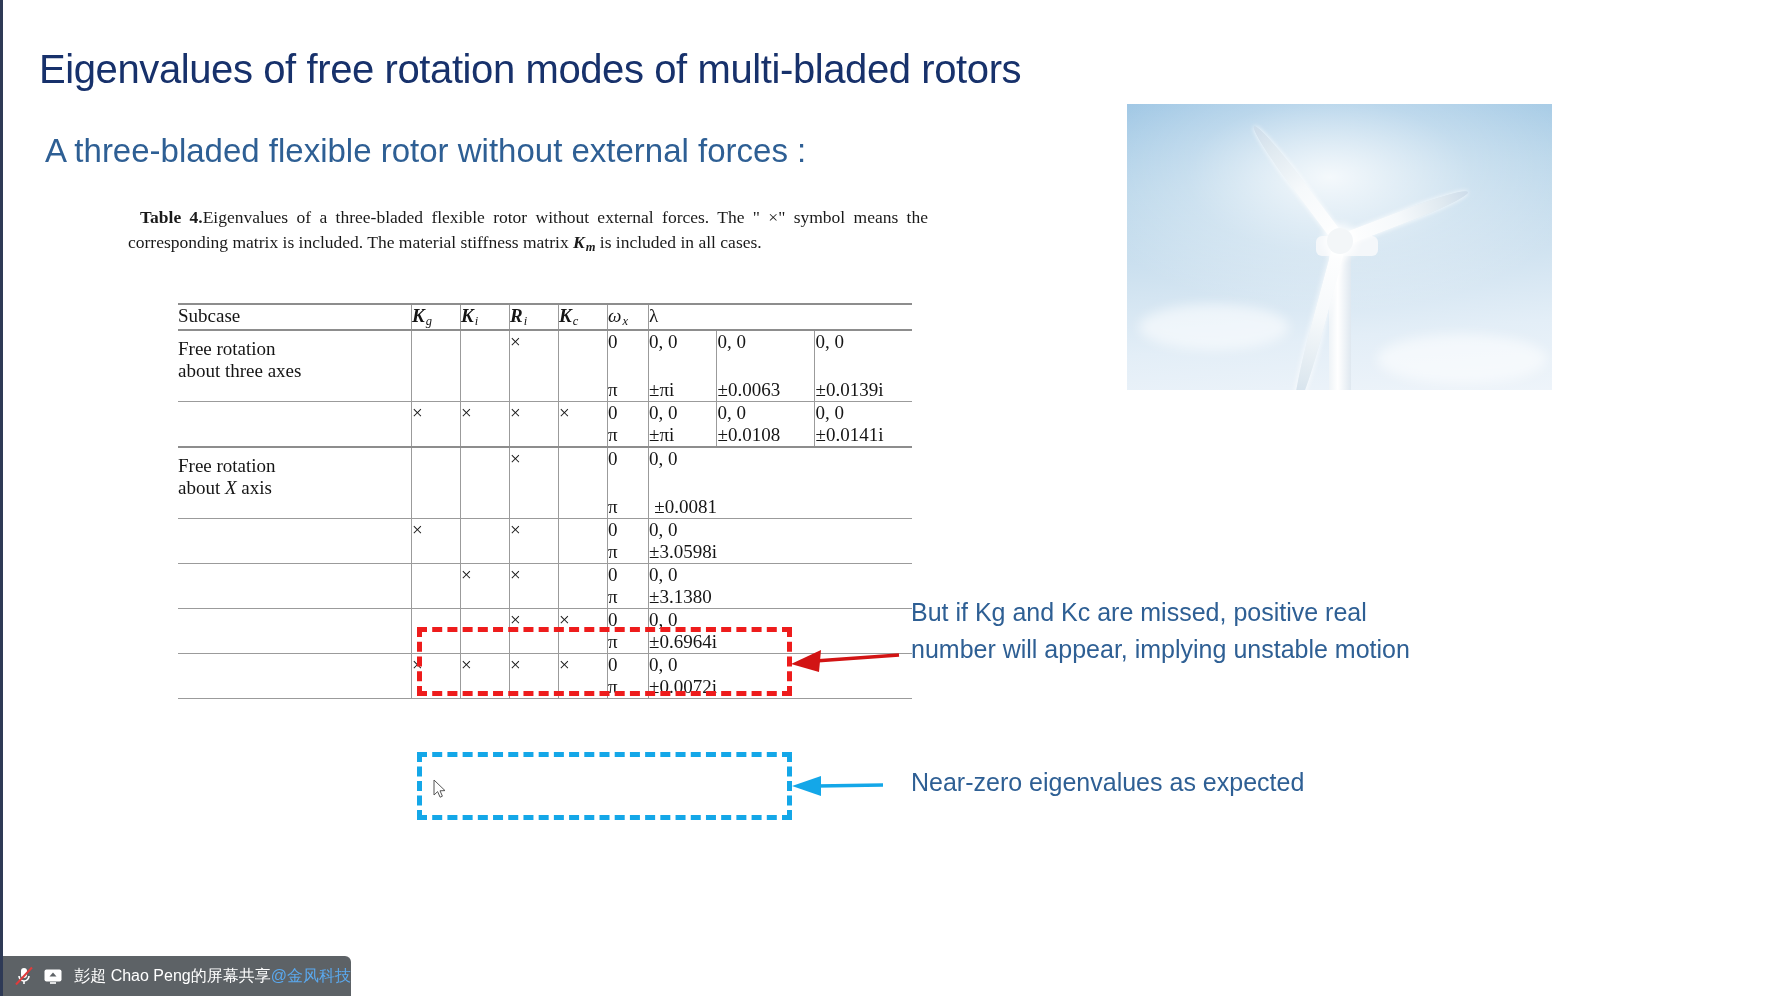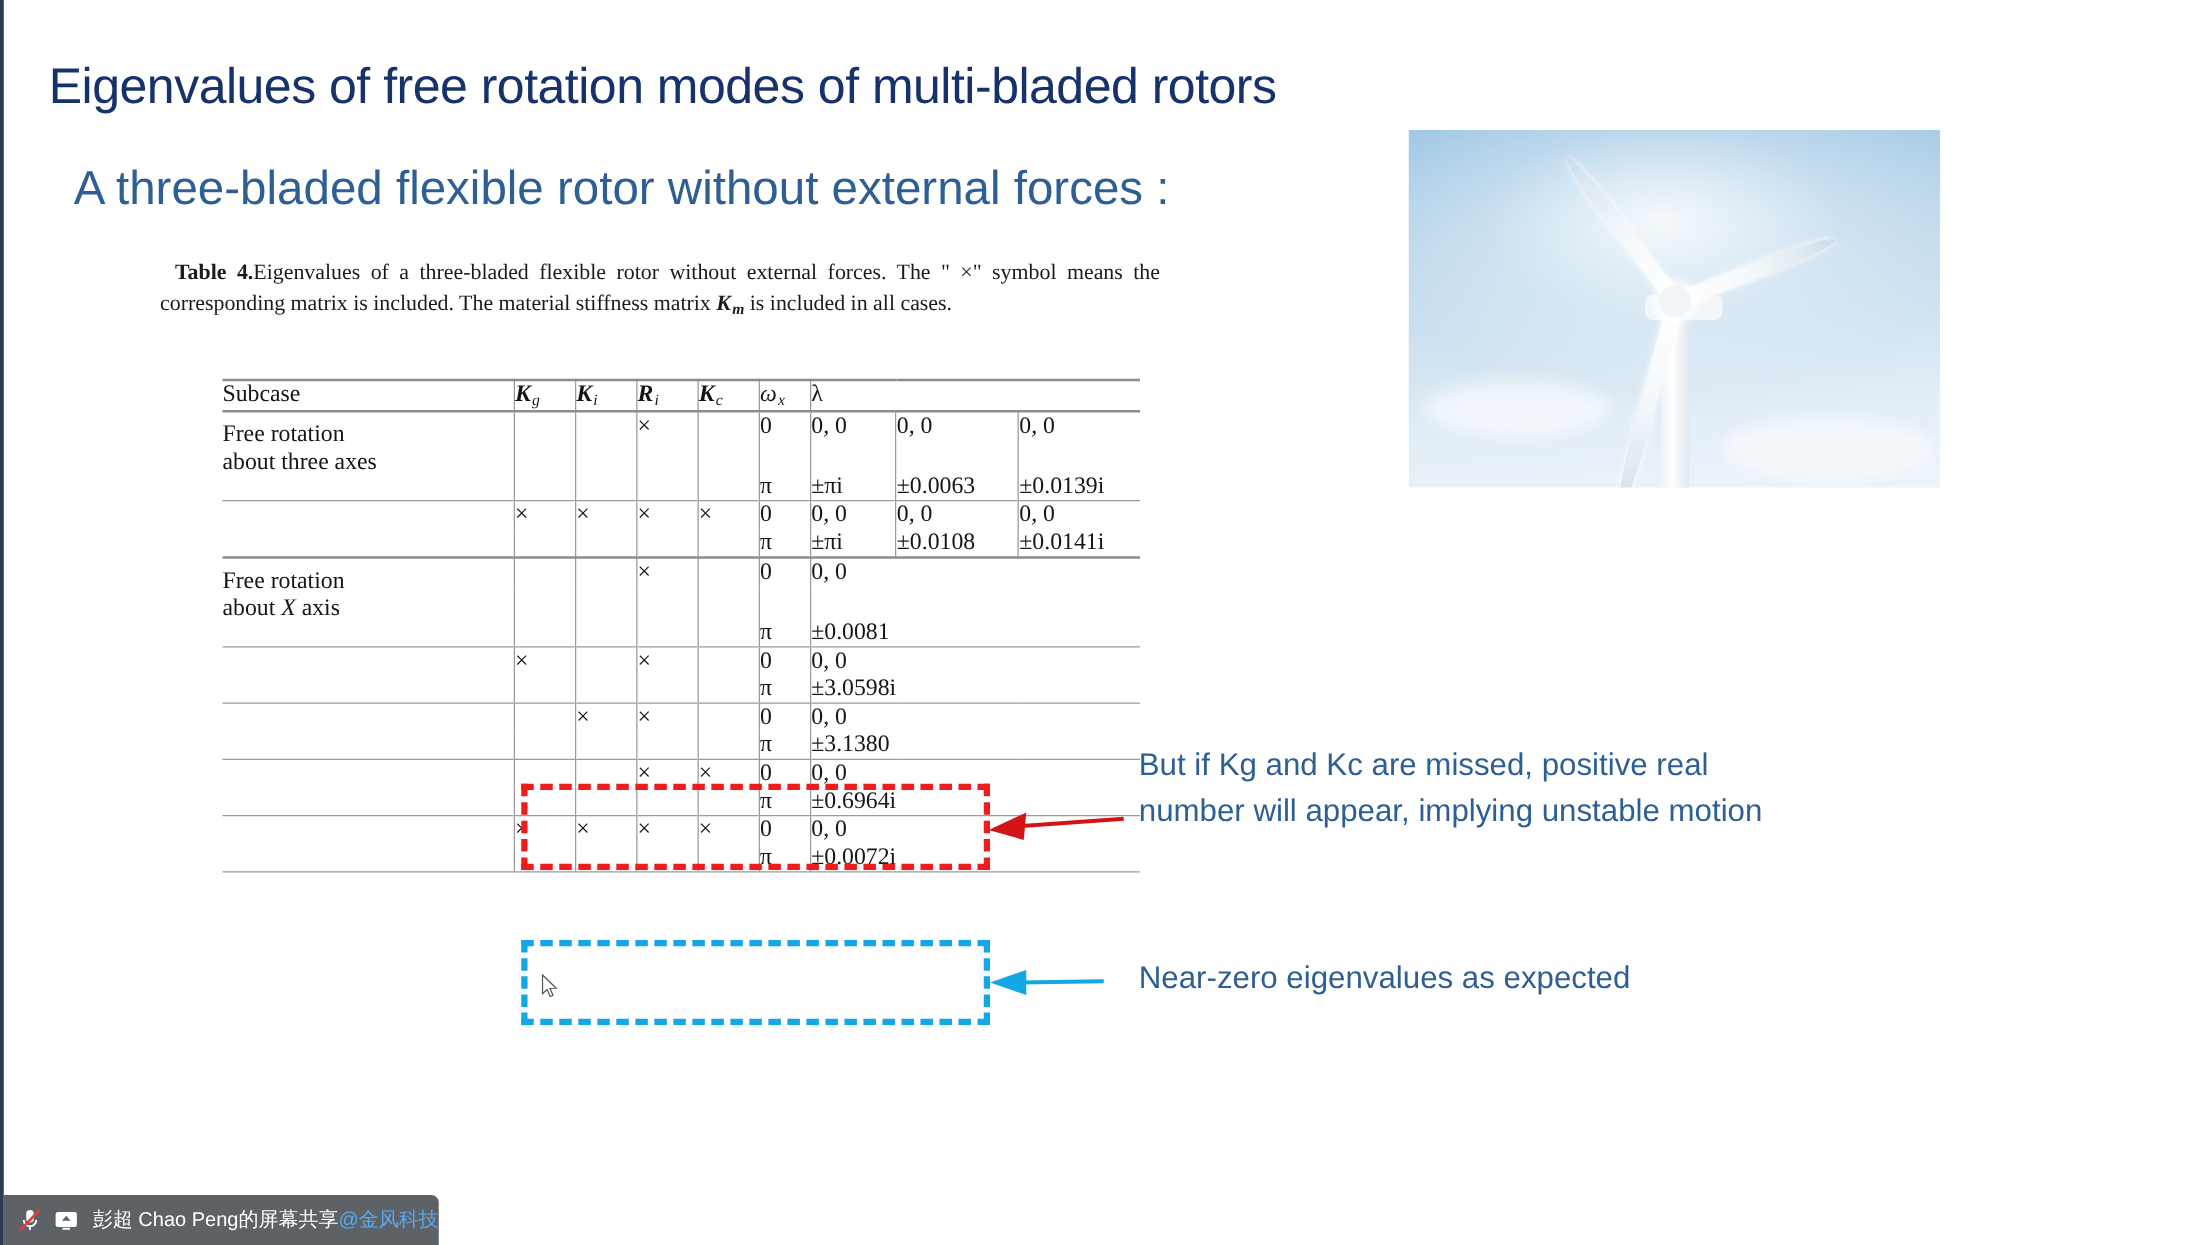--- a/index.html
+++ b/index.html
@@ -19,22 +19,22 @@
   
   .slide-title{
     position:absolute;left:36px;top:36px;
     font-size:40px;line-height:66px;
     color:#17316b;
     font-family:"Liberation Sans", sans-serif;
     white-space:nowrap;
     letter-spacing:-0.4px;
   }
   .slide-subtitle{
-    position:absolute;left:56px;top:130px;
-    font-size:38px;line-height:42px;
+    position:absolute;left:42px;top:130px;
+    font-size:33px;line-height:42px;
     color:#2e5f94;
     white-space:nowrap;
   }
   
   .photo{
     position:absolute;left:1124px;top:104px;width:425px;height:286px;
     overflow:hidden;
     background:linear-gradient(175deg,#9ec6e4 0%,#b9d6ea 28%,#cfe2f0 55%,#e3eef7 78%,#eef4fa 100%);
   }
   .photo .sky-glow{
@@ -253,21 +253,21 @@
         <td class="cell c-flag vline" rowspan="2"></td>
         <td class="cell c-flag vline" rowspan="2">×</td>
         <td class="cell c-flag vline" rowspan="2"></td>
         <td class="cell c-w vline">0</td>
         <td class="cell c-lam vline">0, 0</td>
         <td class="cell c-lam2"></td>
         <td class="cell c-lam3"></td>
       </tr>
       <tr>
         <td class="cell c-w vline" style="padding-top:26px;">π</td>
-        <td class="cell c-lam vline" style="padding-top:26px;white-space:nowrap;">±0.0081</td>
+        <td class="cell c-lam vline" style="padding-top:26px;white-space:nowrap;text-align:right;">±0.0081</td>
         <td class="cell c-lam2"></td>
         <td class="cell c-lam3"></td>
       </tr>
 
       <tr class="rule-thin">
         <td class="cell c-sub" rowspan="2"></td>
         <td class="cell c-flag vline" rowspan="2">×</td>
         <td class="cell c-flag vline" rowspan="2"></td>
         <td class="cell c-flag vline" rowspan="2">×</td>
         <td class="cell c-flag vline" rowspan="2"></td>

